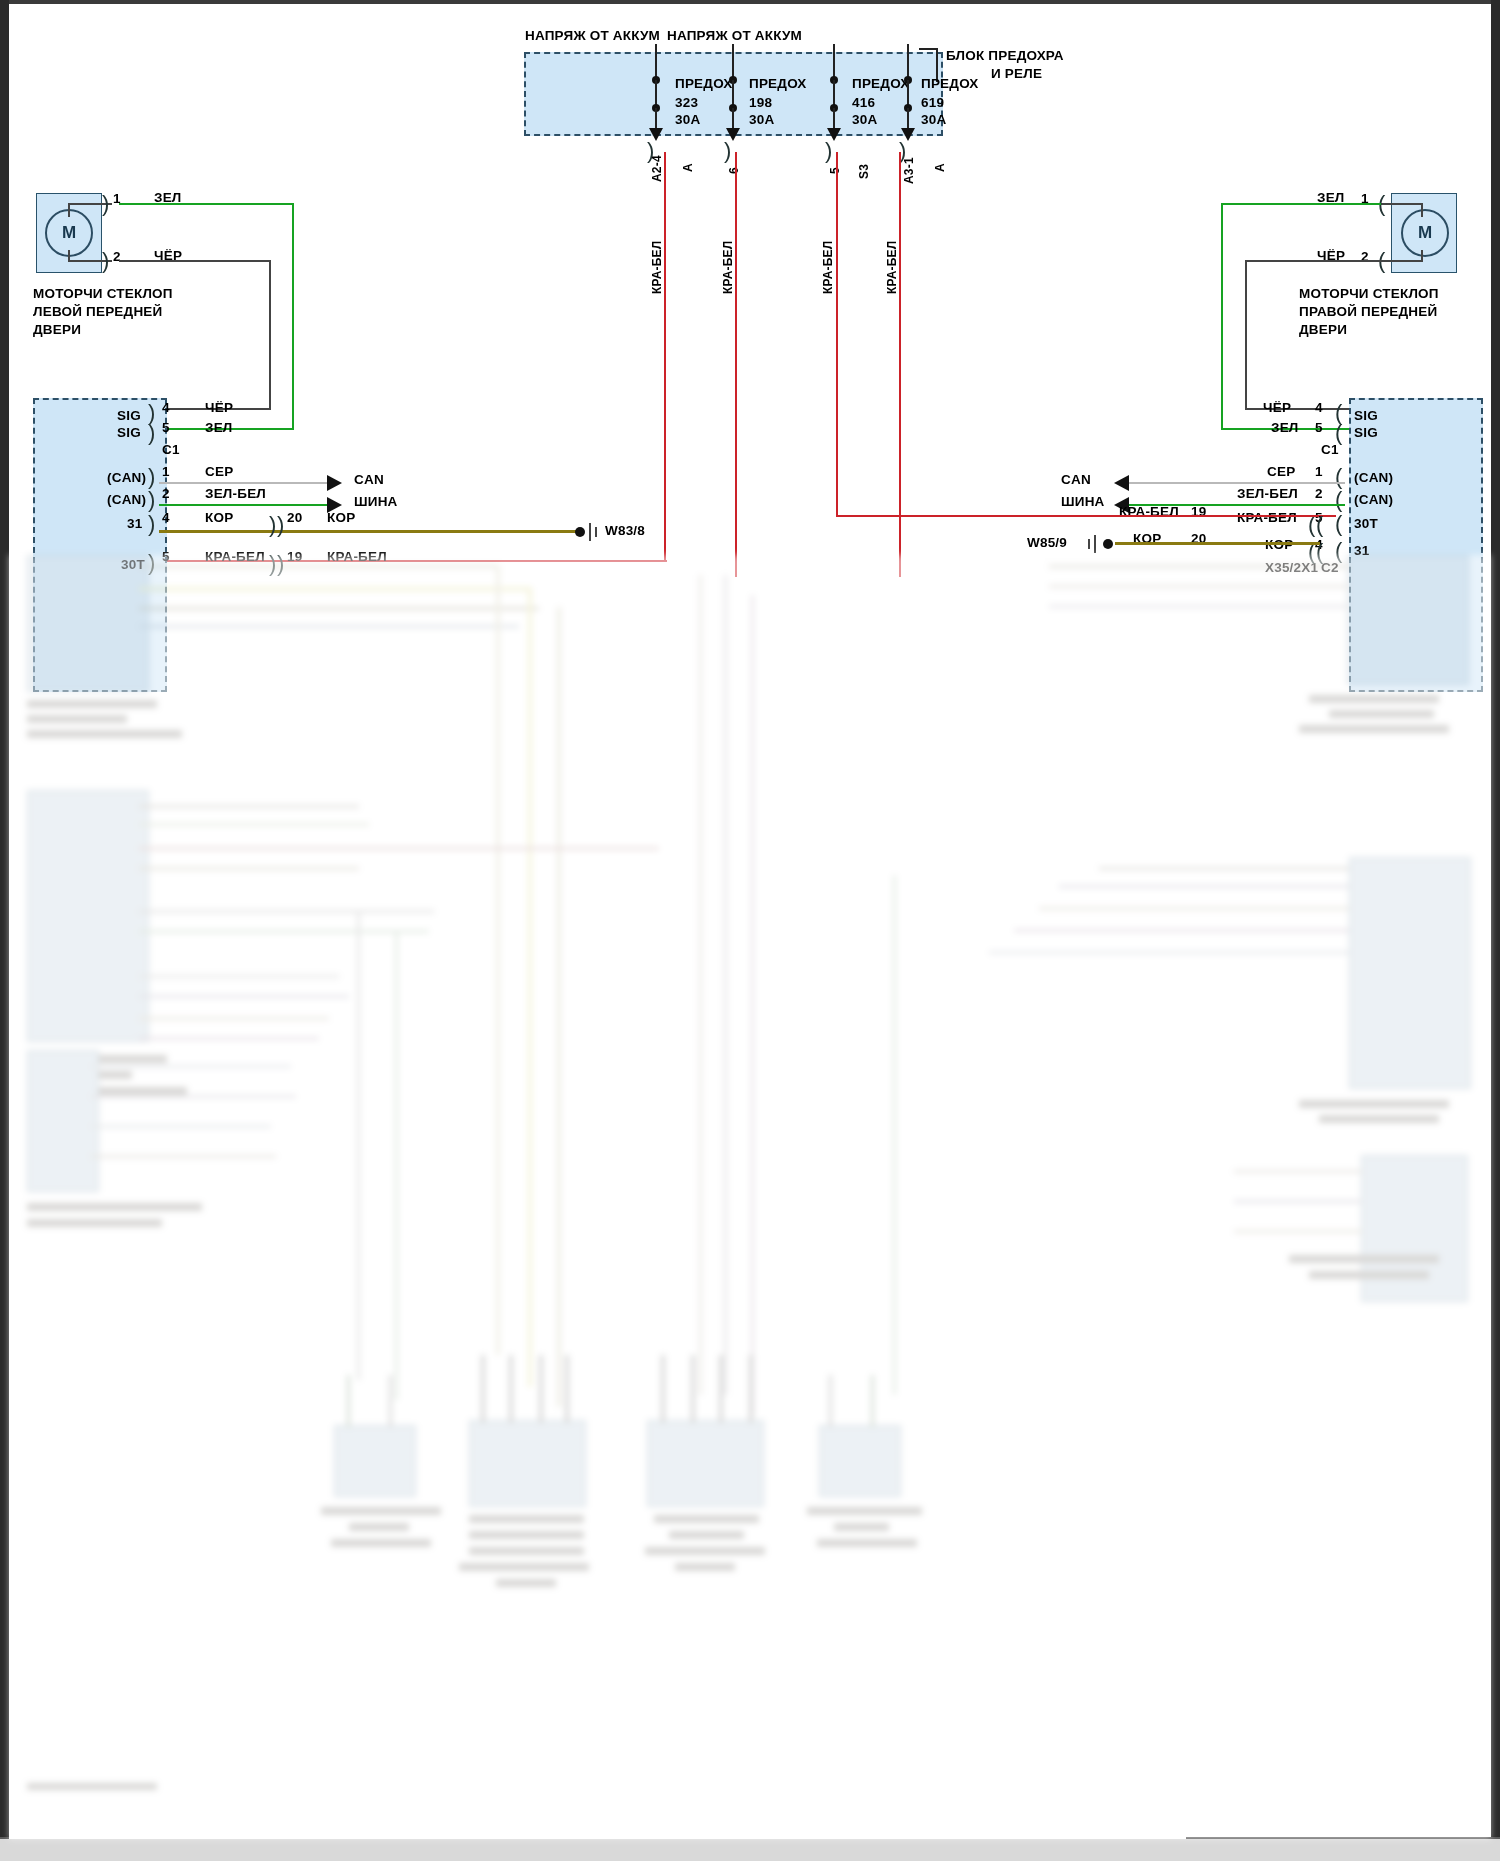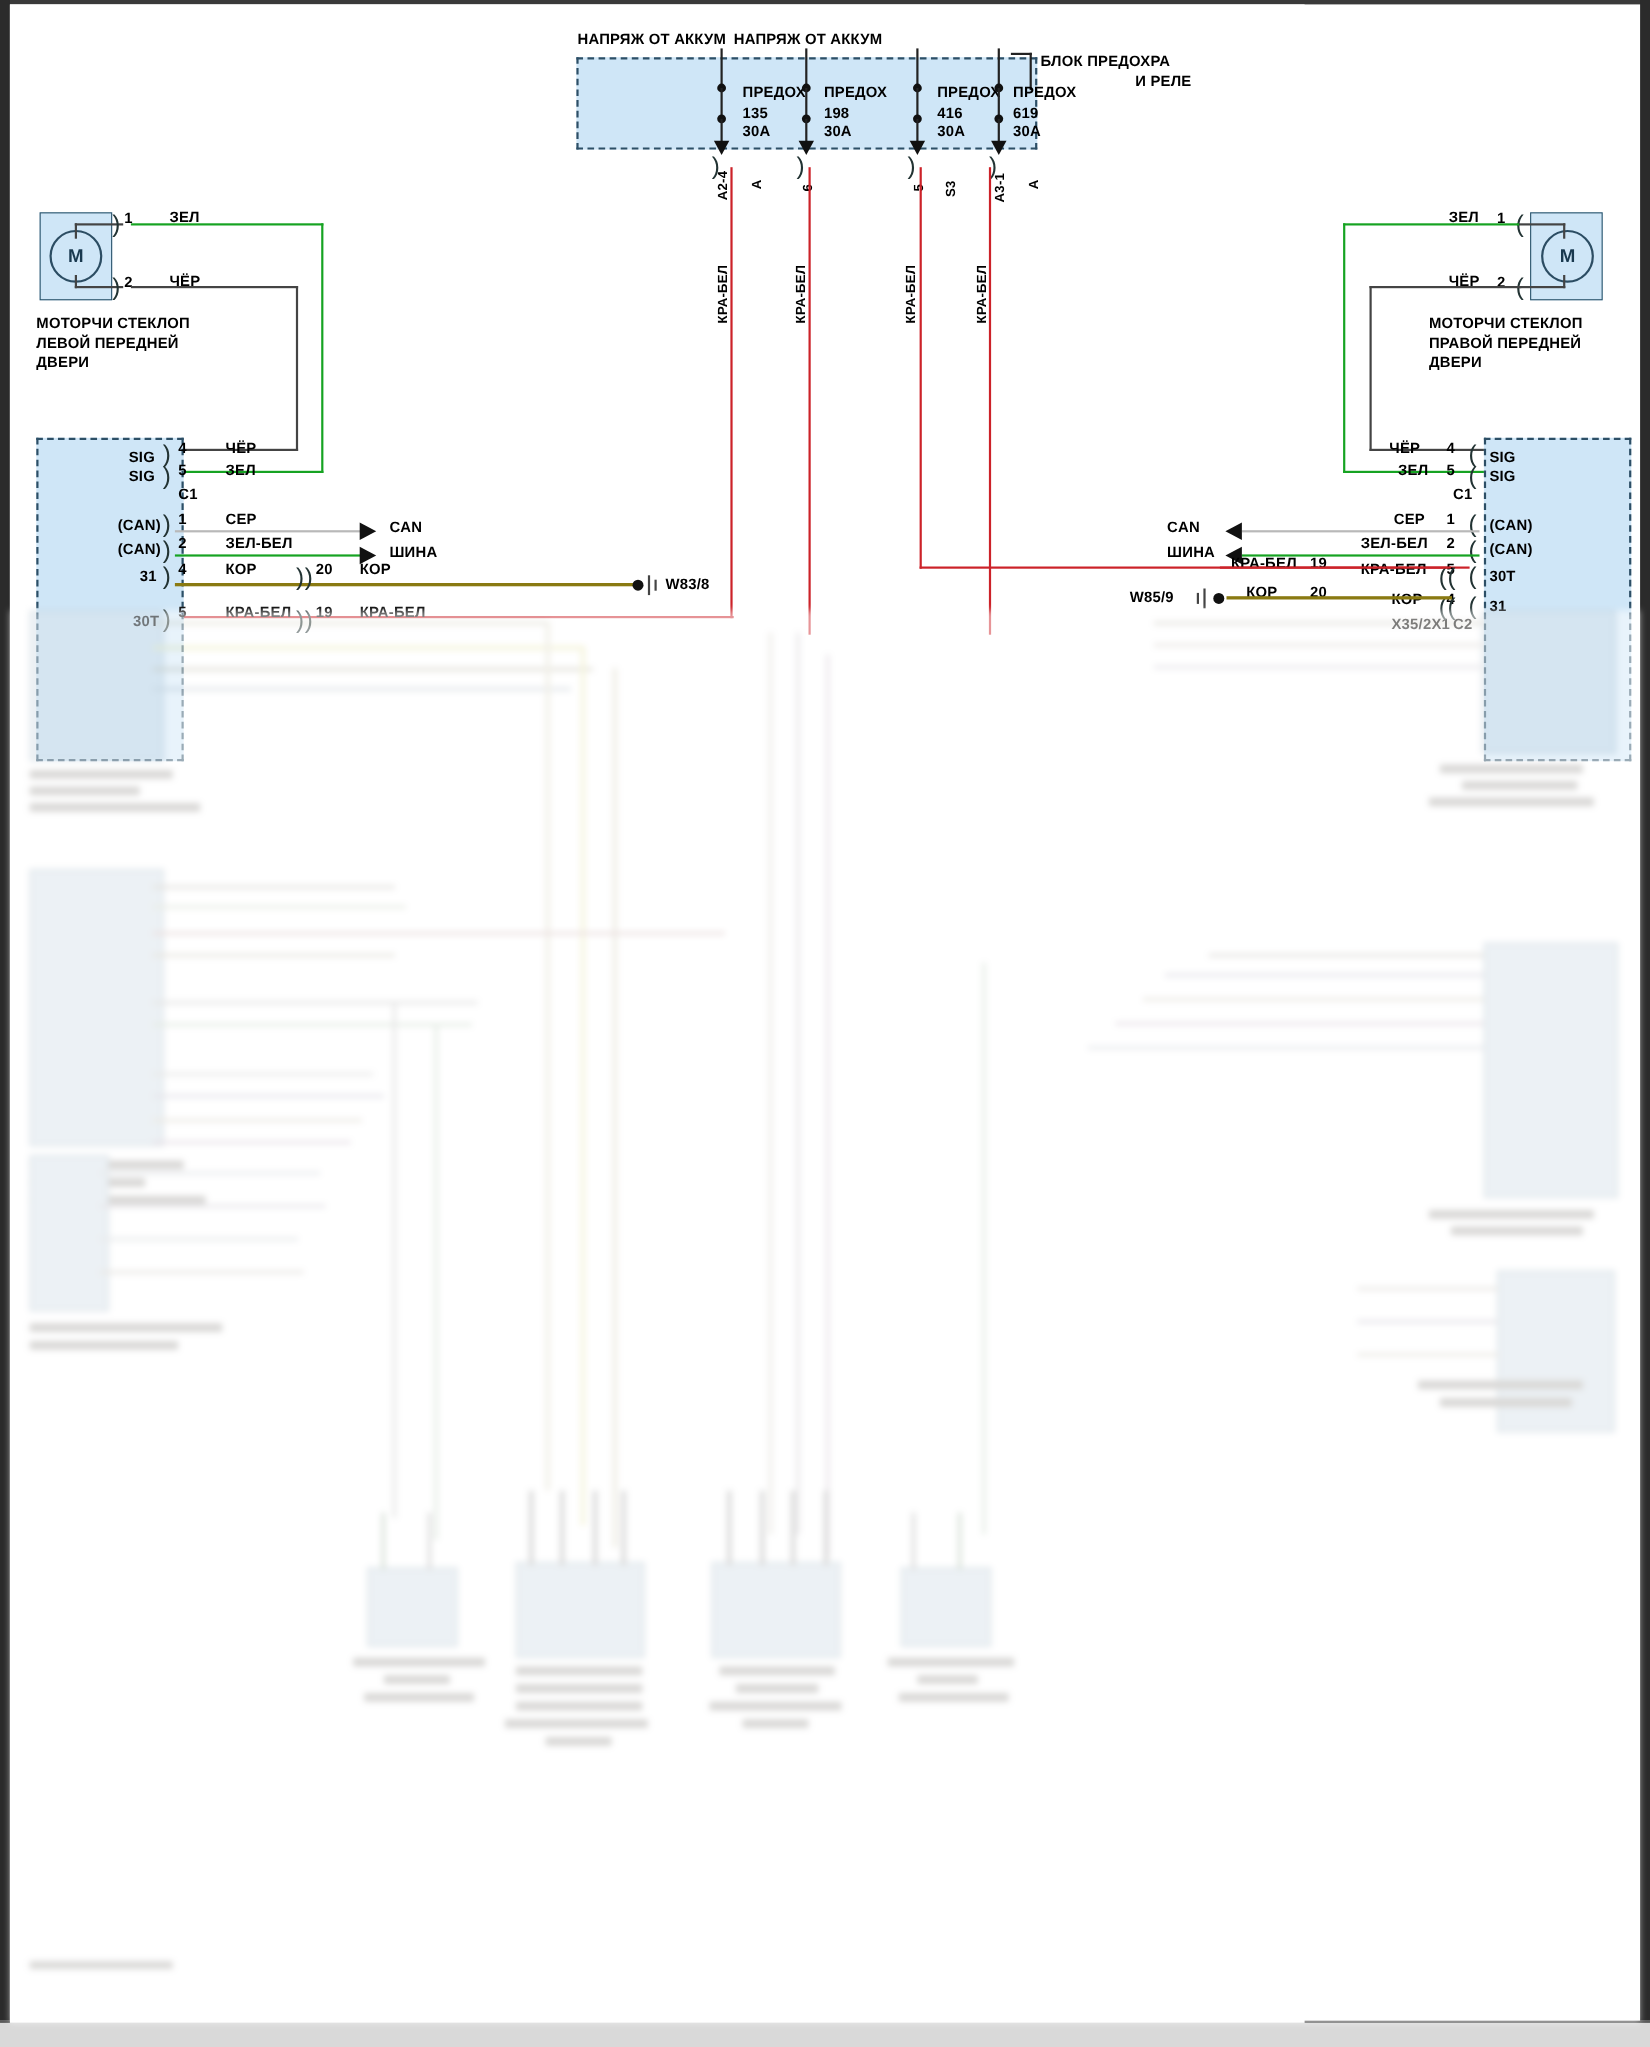--- a/index.html
+++ b/index.html
@@ -69,32 +69,32 @@
   <div id="frame-bottom"></div>
 
   <div id="sheet">
 
     <div class="lbl b" style="left:516px;top:24px;">НАПРЯЖ ОТ АККУМ</div>
     <div class="lbl b" style="left:658px;top:24px;">НАПРЯЖ ОТ АККУМ</div>
 
     <div class="boxdash" style="left:515px;top:48px;width:415px;height:80px;"></div>
 
     <div class="lbl b" style="left:937px;top:44px;">БЛОК ПРЕДОХРА</div>
-    <div class="lbl b" style="left:978px;top:62px;padding-left:45px;">И РЕЛЕ</div>
+    <div class="lbl b" style="left:937px;top:62px;padding-left:45px;">И РЕЛЕ</div>
     <div class="w v blk" style="left:927px;top:44px;height:34px;background:#222;width:2px;"></div>
     <div class="w h blk" style="left:910px;top:44px;width:19px;height:2px;background:#222;"></div>
 
     <div class="w v" style="left:646px;top:40px;height:36px;background:#222;width:2px;"></div>
     <div class="dot" style="left:643px;top:72px;"></div>
     <div class="w v" style="left:646px;top:76px;height:26px;background:#222;width:2px;"></div>
     <div class="dot" style="left:643px;top:100px;"></div>
     <div class="w v" style="left:646px;top:104px;height:22px;background:#222;width:2px;"></div>
     <div class="arrD" style="left:640px;top:124px;"></div>
     <div class="lbl b" style="left:666px;top:72px;">ПРЕДОХ</div>
-    <div class="lbl b" style="left:666px;top:91px;">135</div>
+    <div class="lbl b" style="left:666px;top:91px;">323</div>
     <div class="lbl b" style="left:666px;top:108px;">30A</div>
 
     <div class="w v" style="left:723px;top:40px;height:36px;background:#222;width:2px;"></div>
     <div class="dot" style="left:720px;top:72px;"></div>
     <div class="w v" style="left:723px;top:76px;height:26px;background:#222;width:2px;"></div>
     <div class="dot" style="left:720px;top:100px;"></div>
     <div class="w v" style="left:723px;top:104px;height:22px;background:#222;width:2px;"></div>
     <div class="arrD" style="left:717px;top:124px;"></div>
     <div class="lbl b" style="left:740px;top:72px;">ПРЕДОХ</div>
     <div class="lbl b" style="left:740px;top:91px;">198</div>

